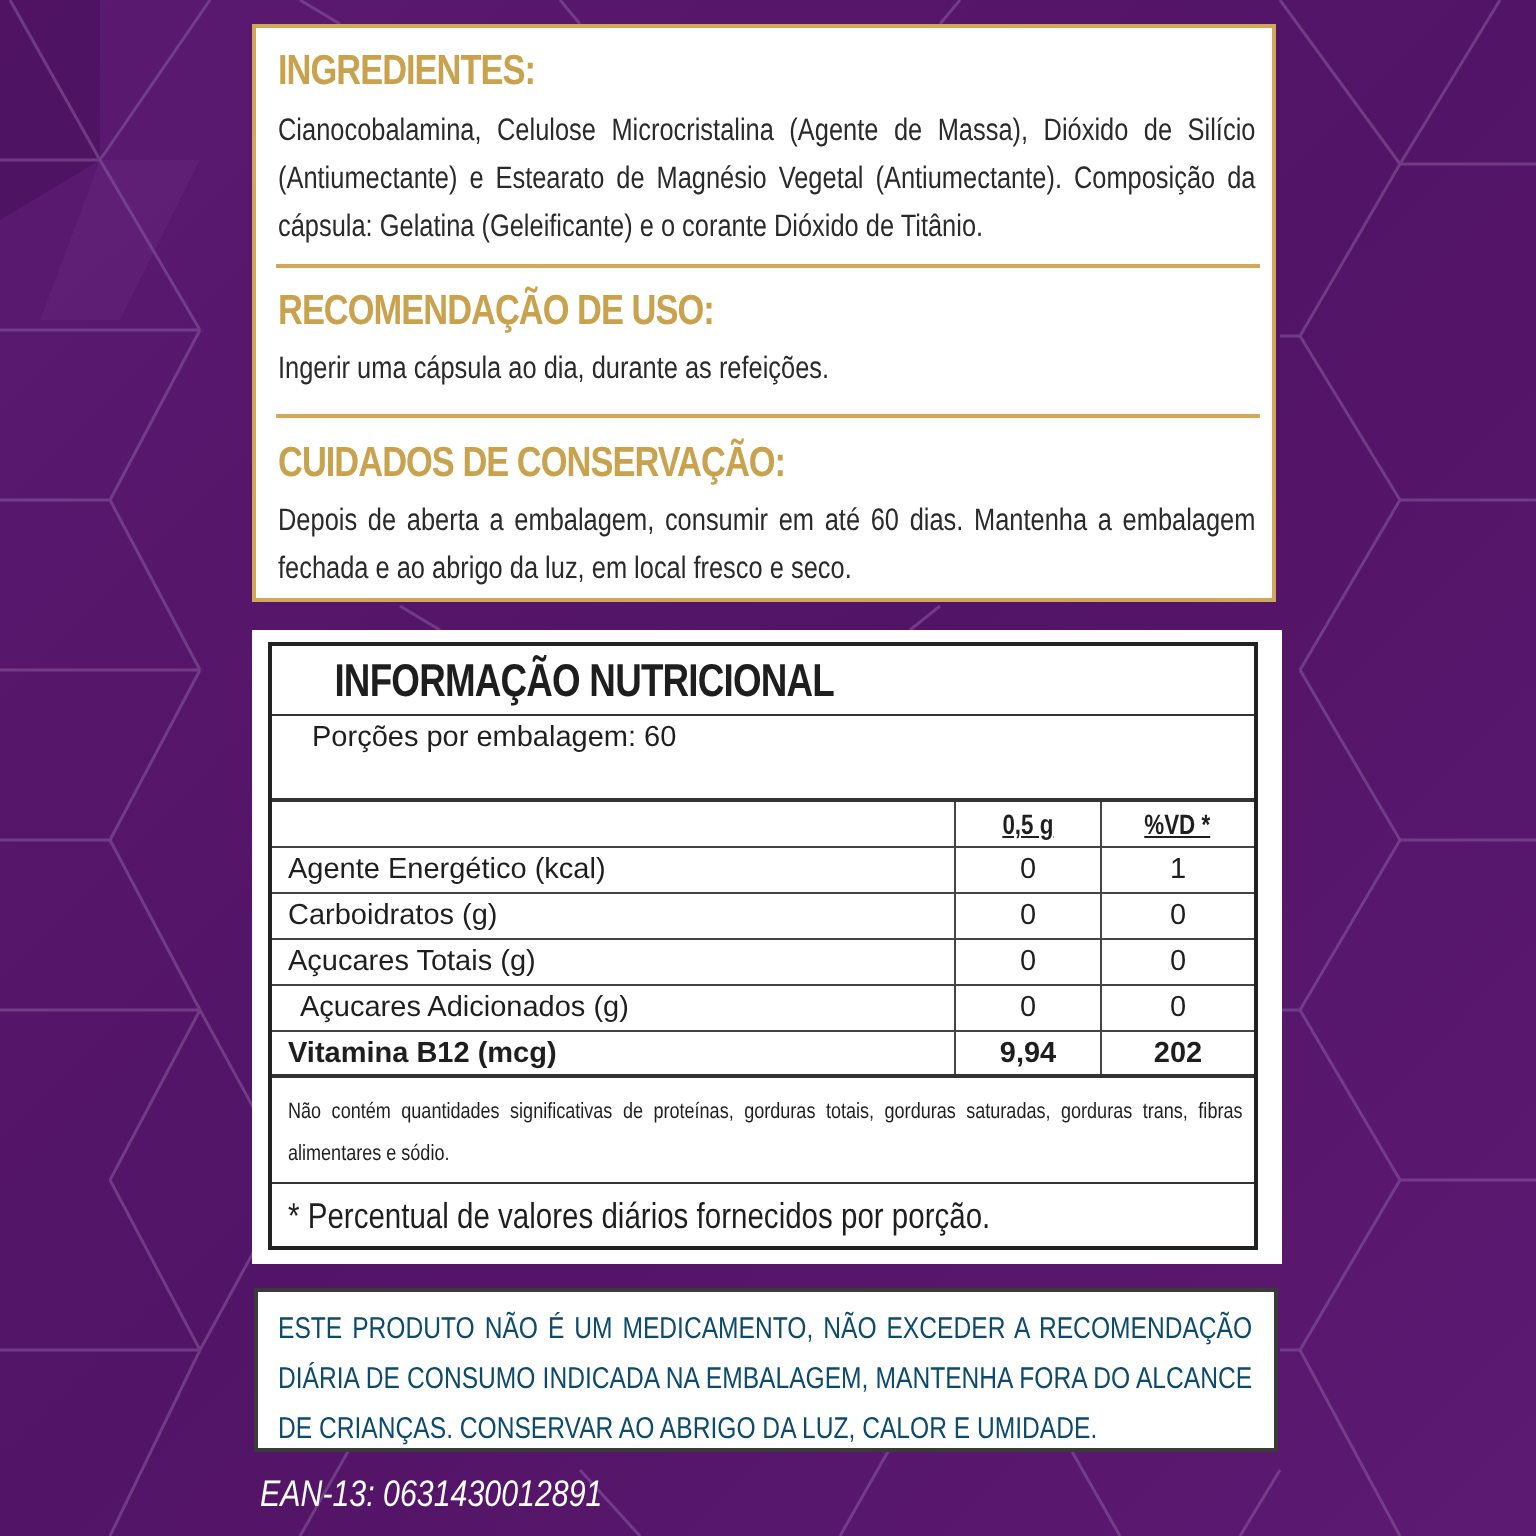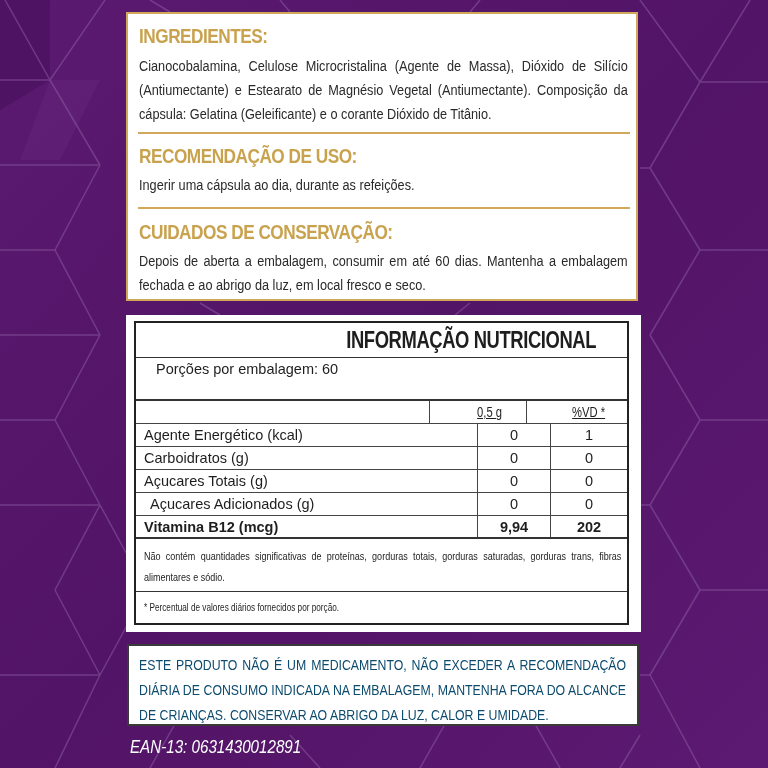--- a/index.html
+++ b/index.html
@@ -28,43 +28,43 @@
 
   .nut-outer {
     position: absolute; left: 126px; top: 315px; width: 515px; height: 317px;
     background: #ffffff; z-index: 1;
   }
   .nut {
     position: absolute; left: 8px; top: 6px; width: 495px; height: 304px;
     border: 2px solid #222; box-sizing: border-box; color: #1e1e1e;
   }
   .nut-title {
-    height: 34px; border-bottom: 1px solid #333; display: flex; align-items: center; justify-content: flex-end;
+    height: 34px; border-bottom: 1px solid #333; display: flex; align-items: center; justify-content: flex-start;
   }
   .nut-title span {
     font-weight: bold; font-size: 23px; letter-spacing: -0.5px; transform: scaleX(0.8); display: inline-block; white-space: nowrap;
   }
   .nut-serv {
     height: 43px; border-bottom: 2px solid #333; padding: 4px 8px 0 20px; box-sizing: border-box;
     font-size: 14.5px; line-height: 15px;
   }
   .nut-row { display: flex; height: 23px; border-bottom: 1px solid #444; font-size: 14.5px; box-sizing: border-box; }
   .nut-row.last { border-bottom: 2px solid #333; font-weight: bold; }
   .c-name { flex: 1; padding-left: 8px; line-height: 22px; border-right: 1px solid #444; white-space: nowrap; }
   .c-name.indent { padding-left: 14px; }
   .c-val { width: 72px; text-align: center; line-height: 22px; border-right: 1px solid #444; }
   .c-vd { width: 76px; text-align: center; line-height: 22px; }
-  .hdr { font-weight: normal; gap: 24px; }
+  .hdr { font-weight: bold; }
   .hdr .c-val span, .hdr .c-vd span { display: inline-block; transform: scaleX(0.8); text-decoration: underline; font-size: 14px; }
   .nut-note {
     height: 53px; border-bottom: 1px solid #333; box-sizing: border-box; padding: 7px 8px 0 8px;
     font-size: 11px; line-height: 21px;
   }
   .nut-note div { transform: scaleX(0.82); transform-origin: left top; width: 582px; text-align: justify; text-align-last: left; }
-  .nut-foot { padding: 6px 8px 0 8px; font-size: 10px; line-height: 20px; }
+  .nut-foot { padding: 6px 8px 0 8px; font-size: 18px; line-height: 20px; }
   .nut-foot div { transform: scaleX(0.82); transform-origin: left top; white-space: nowrap; }
 
   .warn {
     position: absolute; left: 127px; top: 644px; width: 512px; height: 82px;
     background: #ffffff; border: 2px solid #3a3a3a; box-sizing: border-box; z-index: 1;
     padding: 6px 10px 0 10px; color: #0c4a6e;
   }
   .warn div {
     font-size: 15px; line-height: 25px; width: 594px; text-align: justify; text-align-last: left;
     transform: scaleX(0.82); transform-origin: left top;

